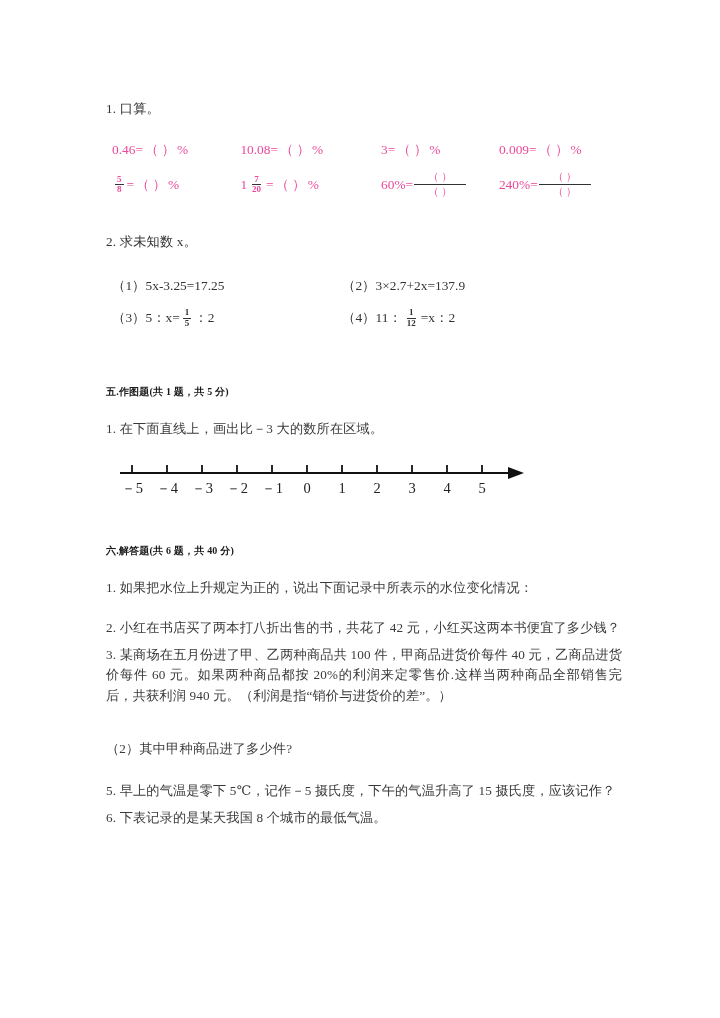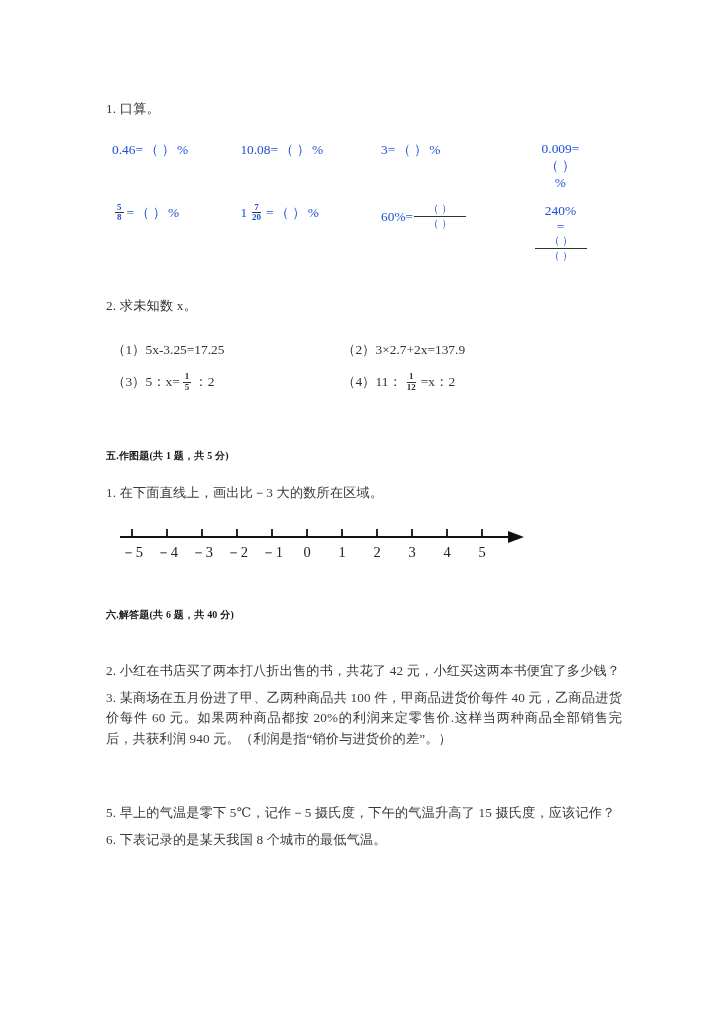--- a/index.html
+++ b/index.html
@@ -57,34 +57,34 @@
   .sp-12 { height: 12px; }
   .sp-10 { height: 10px; }
   .sp-8  { height: 8px; }
   .sp-6  { height: 6px; }
   .sp-30 { height: 30px; }
   .sp-34 { height: 34px; }
 
   
   .calc-row {
     display: flex;
-    align-items: flex-start;
+    align-items: center;
     font-size: 13.4px;
-    color: #1d4ed8;
+    color: #ec4899;
     margin-left: 6px;
   }
   .calc-cell {
     display: flex;
     align-items: center;
     white-space: nowrap;
   }
   .c1 { width: 146px; }
   .c2 { width: 160px; }
   .c3 { width: 134px; }
-  .c4 { width: 140px; flex-direction: column; }
+  .c4 { width: 140px; }
 
   .blank-paren {
     display: inline-block;
     min-width: 34px;
     text-align: center;
   }
 
   
   .frac {
     display: inline-flex;
@@ -316,33 +316,35 @@
         </g>
       </svg>
     </div>
 
     <div class="sp-30"></div>
 
     <div class="section-head">六.解答题(共 6 题，共 40 分)</div>
 
     <div class="sp-16"></div>
 
+    <div class="para">1. 如果把水位上升规定为正的，说出下面记录中所表示的水位变化情况：</div>
     <div class="sp-10"></div>
 
     <div class="sp-10"></div>
 
     <div class="para tight">2. 小红在书店买了两本打八折出售的书，共花了 42 元，小红买这两本书便宜了多少钱？</div>
 
     <div class="sp-6"></div>
 
     <div class="para tight">3. 某商场在五月份进了甲、乙两种商品共 100 件，甲商品进货价每件 40 元，乙商品进货价每件 60 元。如果两种商品都按 20%的利润来定零售价.这样当两种商品全部销售完后，共获利润 940 元。（利润是指“销价与进货价的差”。）</div>
 
     <div class="sp-16"></div>
 
     <div class="sp-16"></div>
+    <div class="para">（2）其中甲种商品进了多少件?</div>
 
     <div class="sp-16"></div>
 
 
     <div class="sp-6"></div>
 
     <div class="para tight">5. 早上的气温是零下 5℃，记作－5 摄氏度，下午的气温升高了 15 摄氏度，应该记作？</div>
 
     <div class="sp-6"></div>
 

